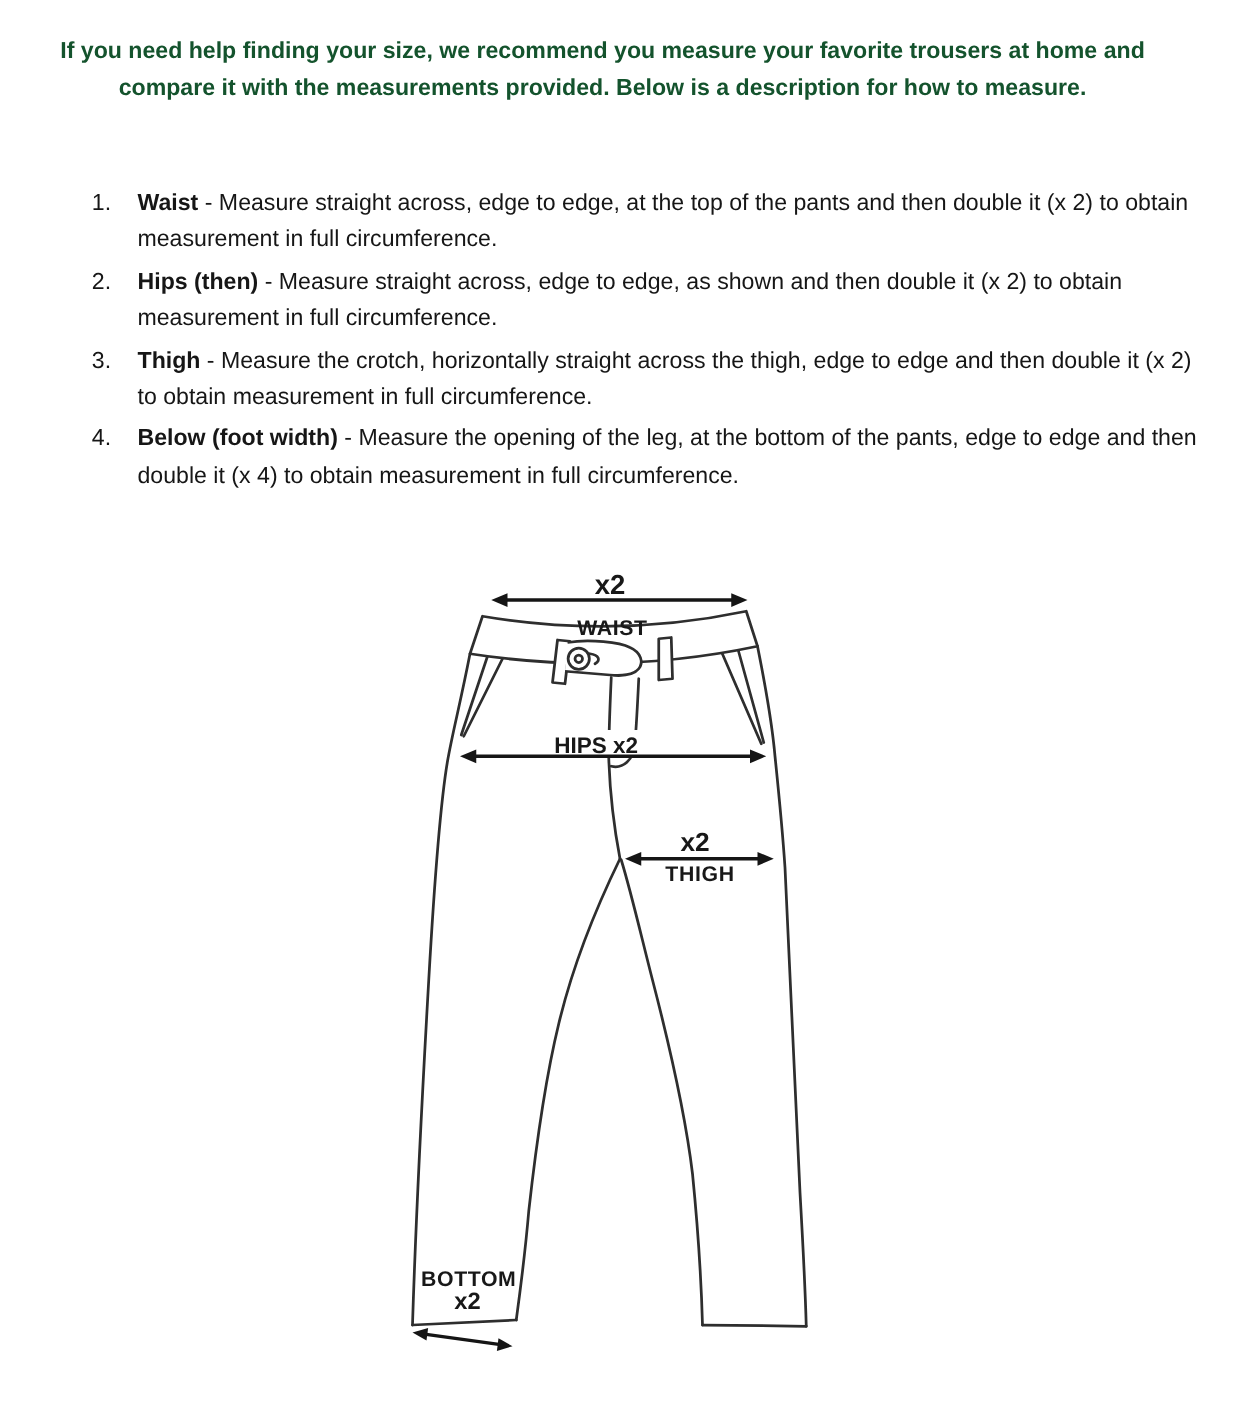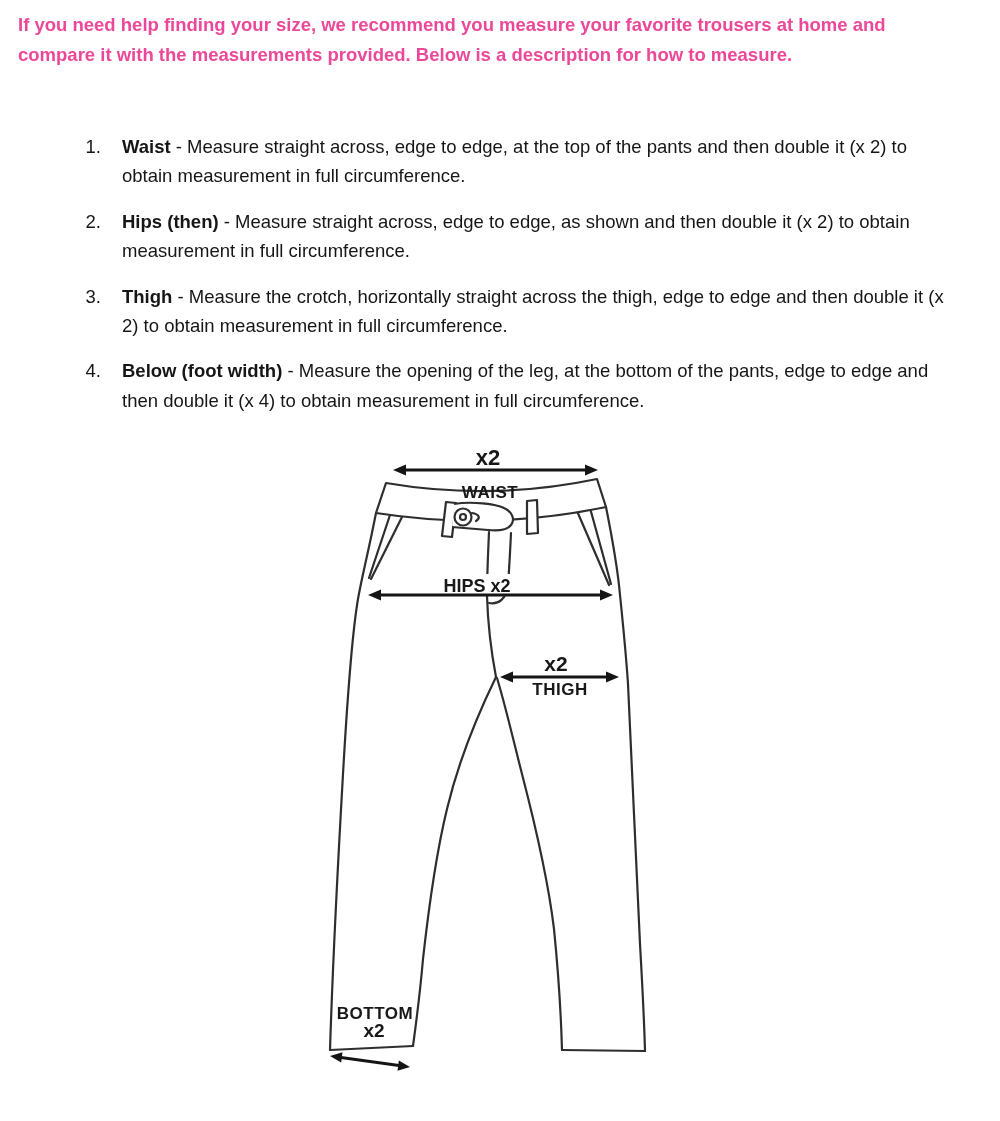--- a/index.html
+++ b/index.html
@@ -6,34 +6,35 @@
   body {
     width: 1000px; height: 1121px; position: relative;
     font-family: "Liberation Sans", sans-serif;
     color: #1b1b1b;
     overflow: hidden;
   }
   .text-block {
     position: absolute; top: 10px; left: 18px; width: 952px;
   }
   .intro {
-    margin: 0; width: 898px;
+    margin: 15px; width: 898px;
     font-size: 18.5px; line-height: 30px; font-weight: bold;
-    color: #ec4899;
+    color: #14532d;
+    text-align: center;
   }
   ol.instructions {
     margin: 62px 0 0 0; padding: 0 0 0 72px;
     width: 880px;
     font-size: 18.5px; line-height: 29.4px;
     color: #161616;
   }
-  ol.instructions li { margin: 16px; padding-left: 16px; }
+  ol.instructions li { margin: 4px; padding-left: 16px; }
   ol.instructions li strong { font-weight: bold; }
   .diagram {
-    position: absolute; left: 280px; top: 424px;
+    position: absolute; left: 280px; top: 434px;
     width: 460px; height: 681px;
   }
   .diagram svg { display: block; }
   .outline { fill: none; stroke: #2e2e2e; stroke-width: 2.2;
              stroke-linecap: round; stroke-linejoin: round; }
   .outline-fill { fill: #ffffff; stroke: #2e2e2e; stroke-width: 2.2;
              stroke-linejoin: round; }
   .arrow-line { stroke: #151515; stroke-width: 2.8; }
   .arrow-head { fill: #151515; stroke: none; }
   .dim-label { fill: #181818; font-family: "Liberation Sans", sans-serif;

